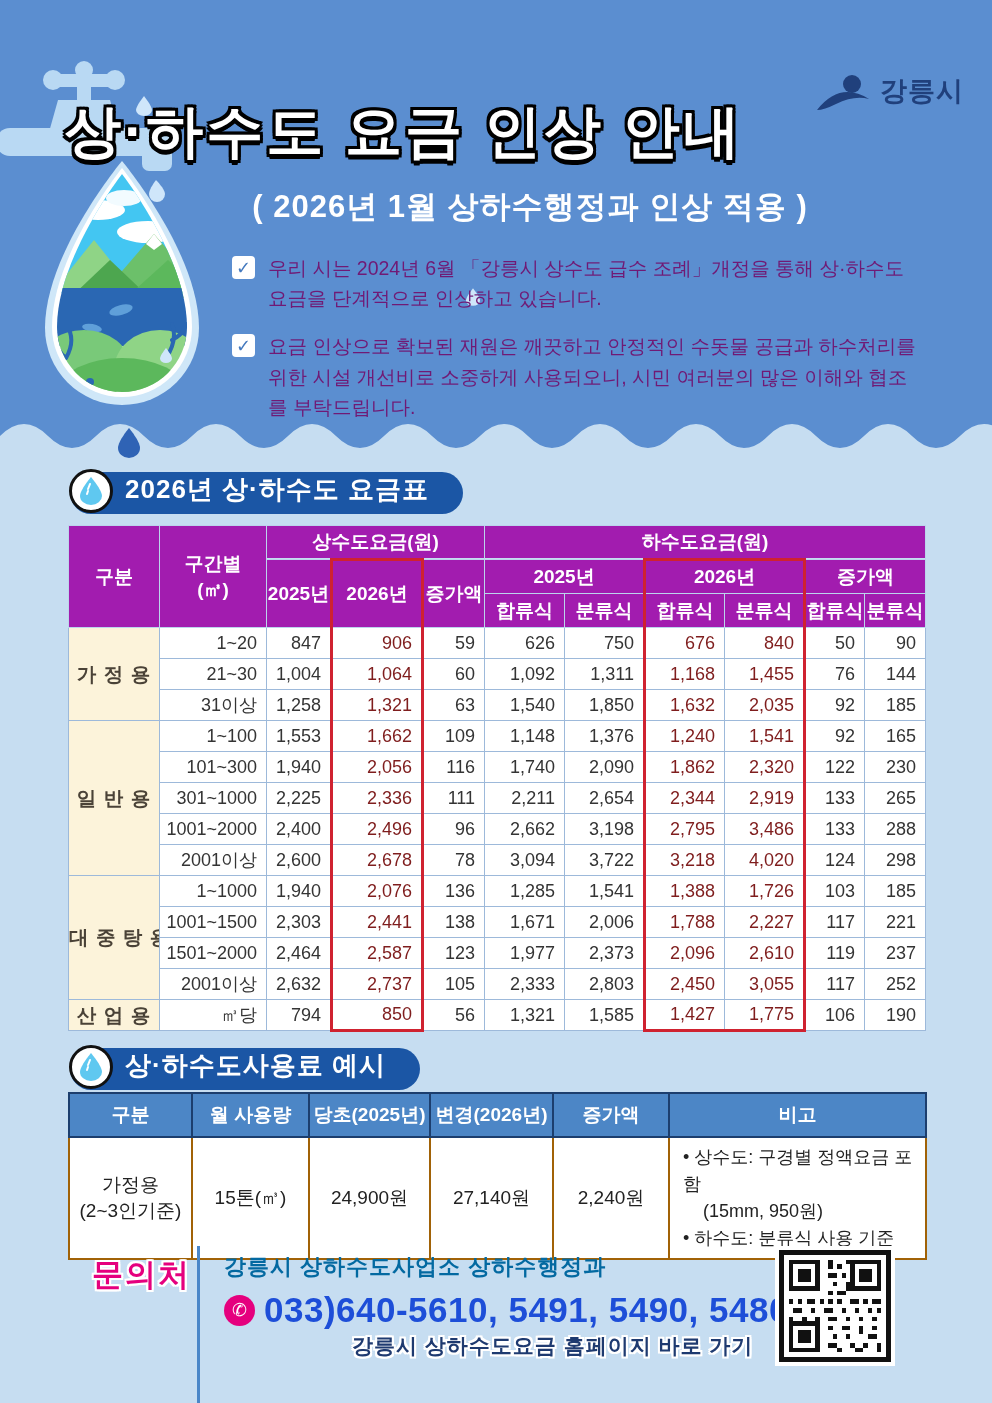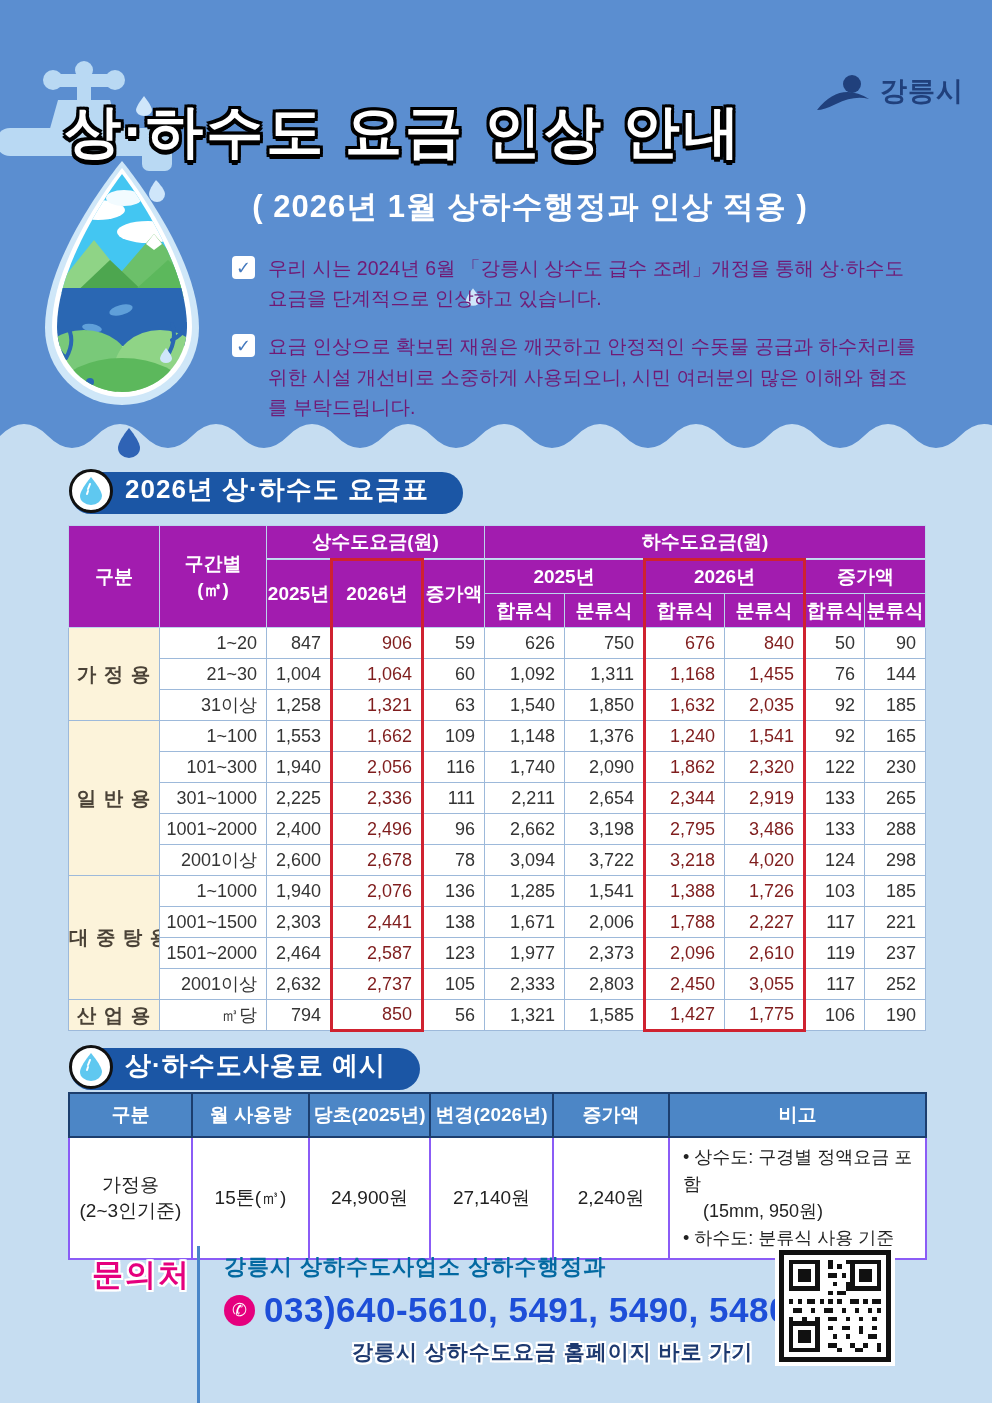--- a/index.html
+++ b/index.html
@@ -47,36 +47,36 @@
   .rate td.red{color:#7f1d1d;}
   .grp-start td{border-top:2px solid #7397bd;}
   .rbL{border-left:3px solid #cf2230 !important;}
   .rbR{border-right:3px solid #cf2230 !important;}
   .rbT{border-top:3px solid #cf2230 !important;}
   .rbB{border-bottom:3px solid #cf2230 !important;}
 
   
   .ex{position:absolute;left:68px;top:1092px;z-index:2;width:857px;border-collapse:collapse;table-layout:fixed;}
   .ex th{background:#4c86c6;color:#fff;font-weight:bold;font-size:19px;height:40px;border:2px solid #1c3e6e;}
-  .ex td{background:#fff;border:2px solid #8b5cf6;font-size:19px;color:#222;text-align:center;height:84px;}
+  .ex td{background:#fff;border:2px solid #a16207;font-size:19px;color:#222;text-align:center;height:84px;}
   .ex td.notes{text-align:left;padding:6px 8px 6px 13px;font-size:18px;line-height:1.5;}
   .ex .indent{padding-left:20px;}
   .cat2{line-height:1.35;}
 
   
   .contact-label{position:absolute;left:92px;top:1254px;z-index:2;font-size:31px;font-weight:900;color:#e5007e;
     letter-spacing:2px;
     text-shadow:-2px -2px 0 #fff,2px -2px 0 #fff,-2px 2px 0 #fff,2px 2px 0 #fff,-2px 0 0 #fff,2px 0 0 #fff,0 -2px 0 #fff,0 2px 0 #fff;}
   .vline{position:absolute;left:197px;top:1246px;width:3px;height:157px;background:#4a86c8;z-index:2;}
   .office{position:absolute;left:224px;top:1252px;z-index:2;font-size:22px;font-weight:bold;color:#0369a1;letter-spacing:1px;}
   .phone-row{position:absolute;left:224px;top:1290px;z-index:2;display:flex;align-items:center;gap:9px;}
   .phone-icon{width:31px;height:31px;border-radius:50%;background:#e5007e;color:#fff;font-size:18px;
     display:flex;align-items:center;justify-content:center;}
   .phone-num{font-size:35px;font-weight:bold;color:#1d4ed8;letter-spacing:0.5px;}
-  .homepage{position:absolute;left:352px;top:1332px;z-index:2;display:flex;align-items:flex-end;gap:24px;}
+  .homepage{position:absolute;left:352px;top:1332px;z-index:2;display:flex;align-items:flex-start;gap:24px;}
   .homepage .txt{font-size:21px;font-weight:800;color:#1e3a70;letter-spacing:1px;
     text-shadow:-2px -2px 0 #fff,2px -2px 0 #fff,-2px 2px 0 #fff,2px 2px 0 #fff,-2px 0 0 #fff,2px 0 0 #fff,0 -2px 0 #fff,0 2px 0 #fff;}
   .homepage .hand{font-size:34px;color:#fff;line-height:1;
     text-shadow:-2px -2px 0 #111,2px -2px 0 #111,-2px 2px 0 #111,2px 2px 0 #111,-2px 0 0 #111,2px 0 0 #111,0 -2px 0 #111,0 2px 0 #111;}
   .qr-outer{position:absolute;left:775px;top:1246px;z-index:2;background:#fff;padding:4px;}
   .qr-frame{border:5px solid #111;background:#fff;padding:5px;line-height:0;}
 </style>
 </head>
 <body>
 

